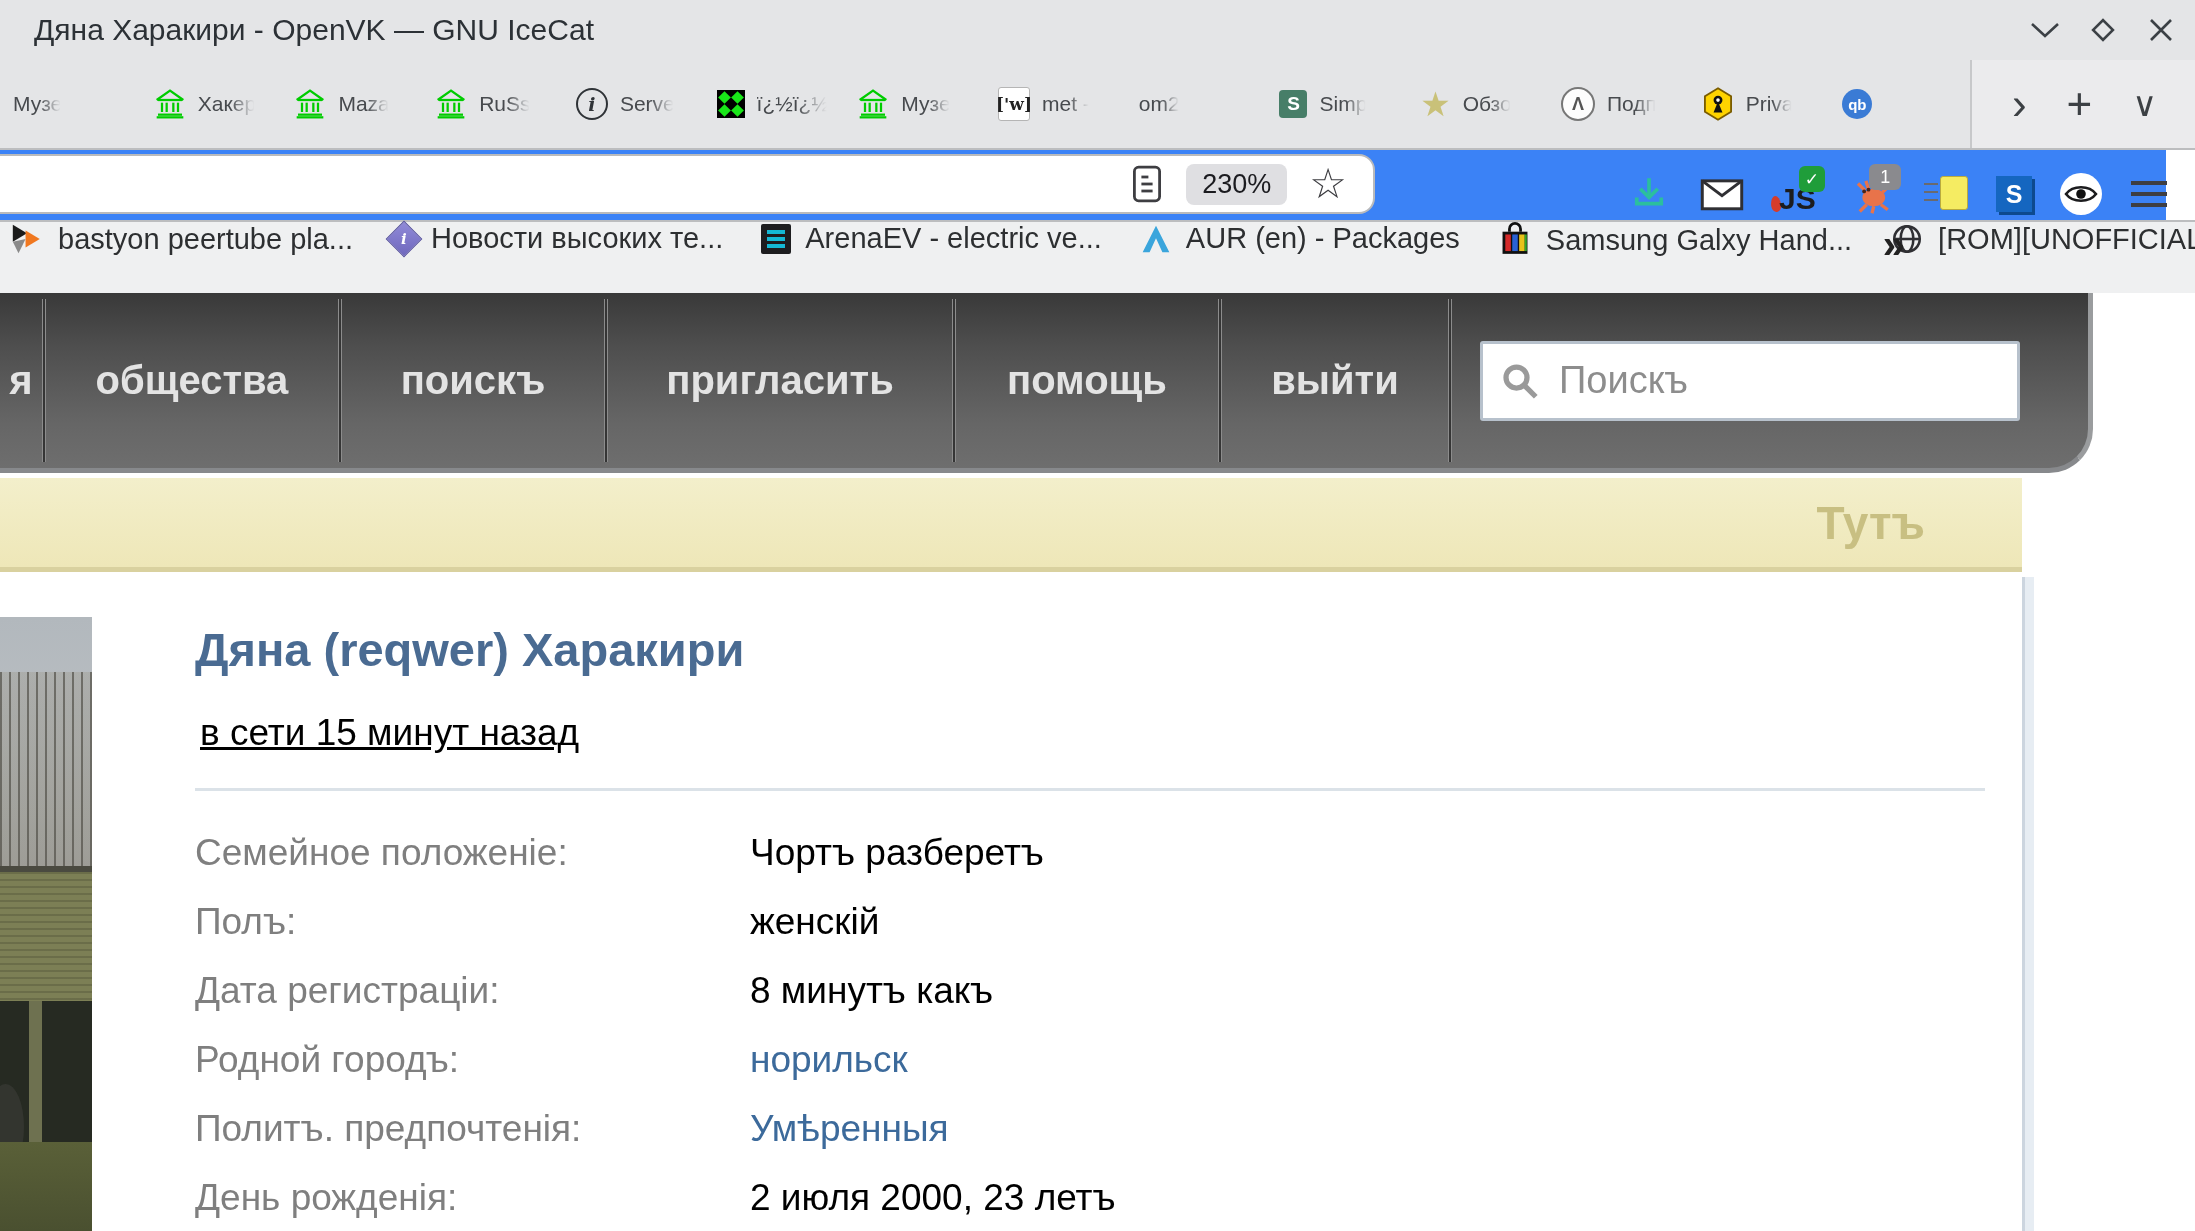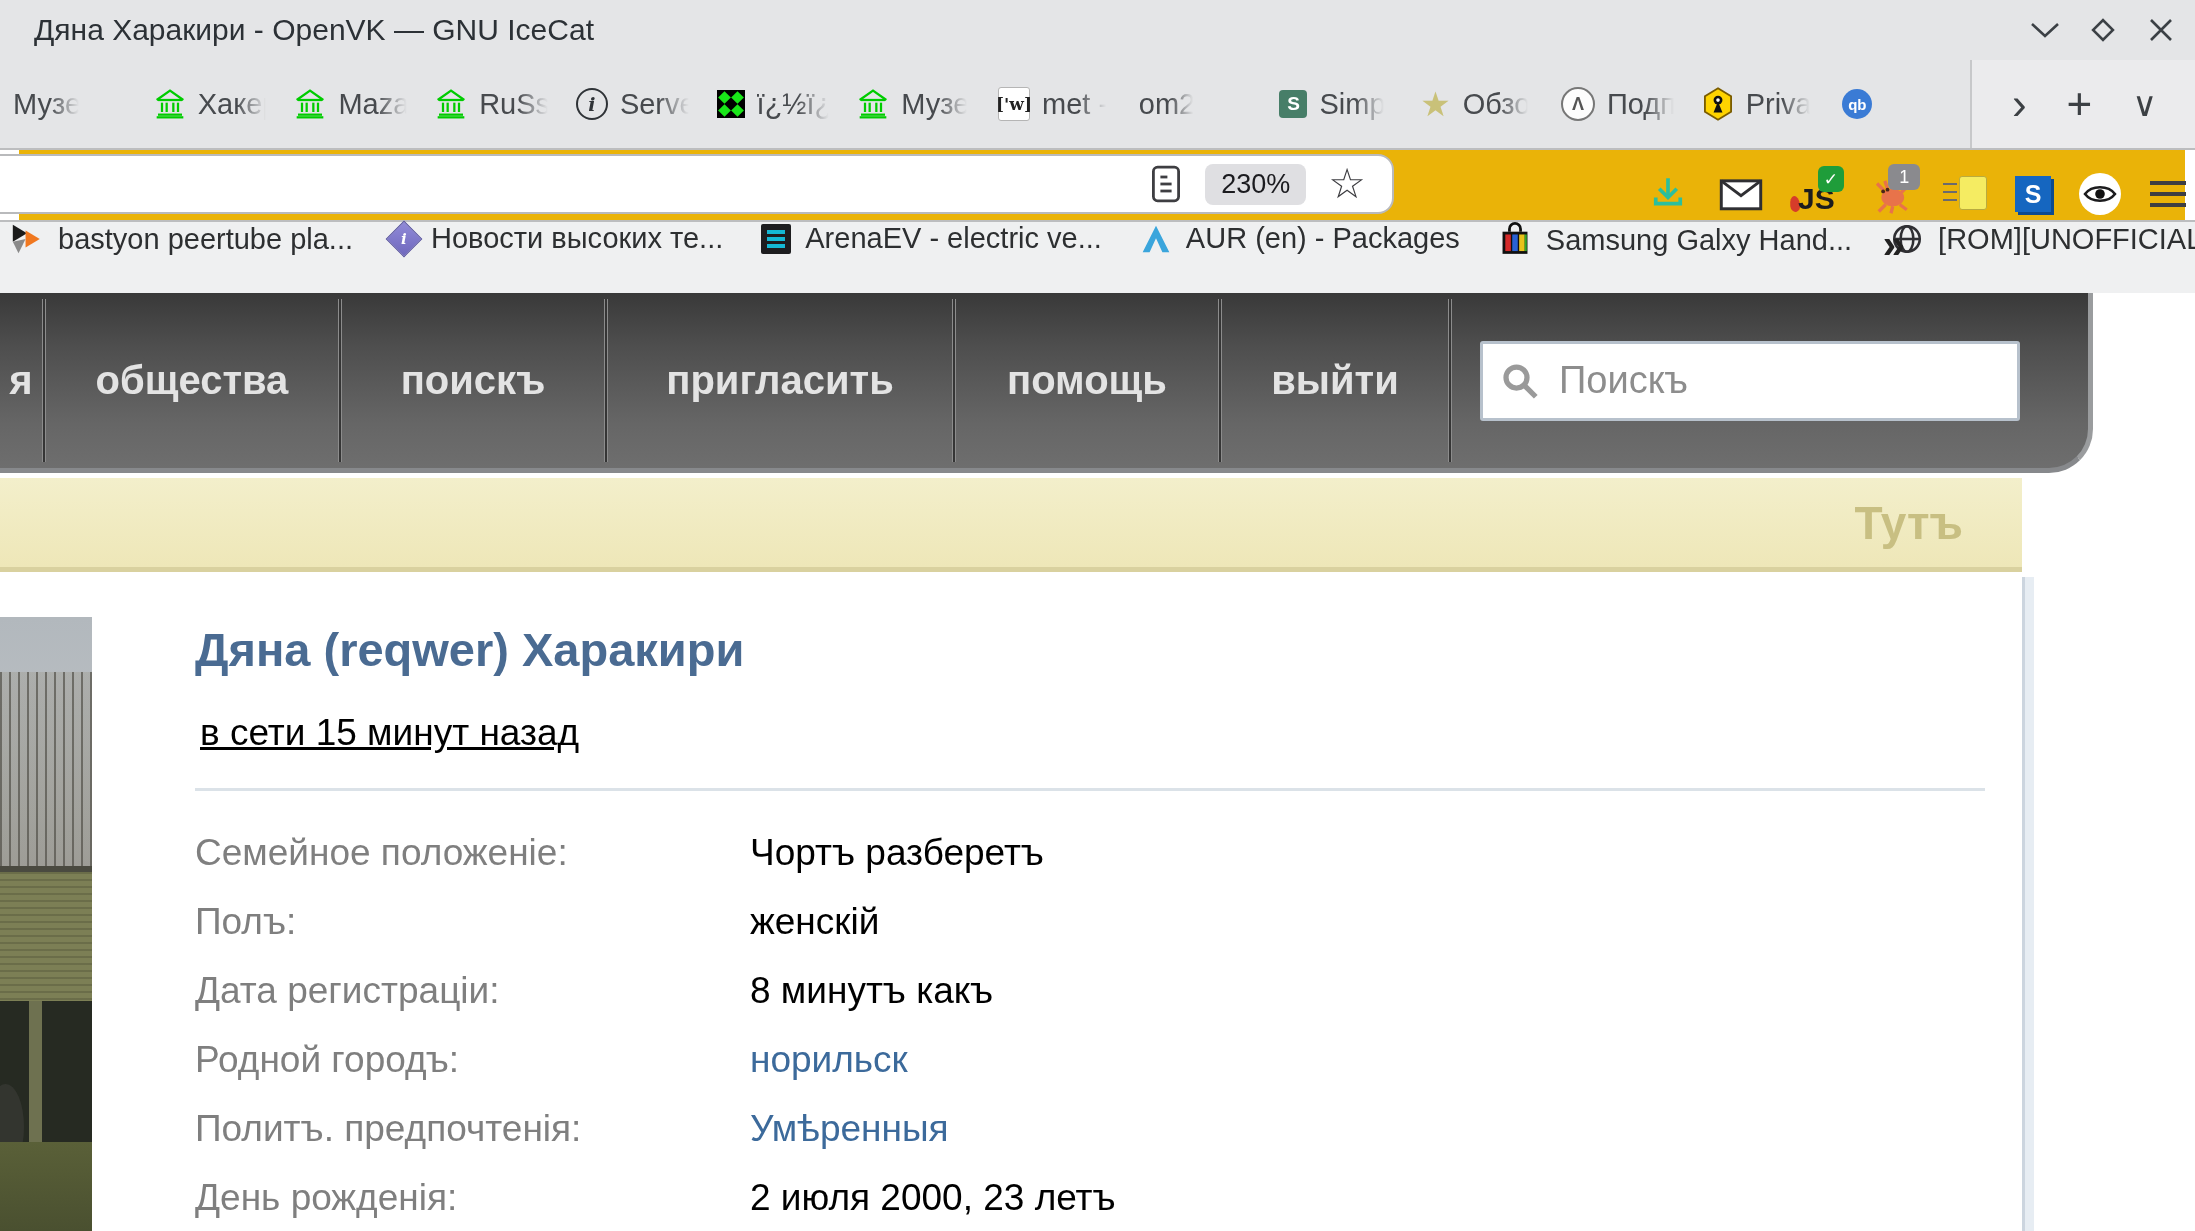--- a/index.html
+++ b/index.html
@@ -8,31 +8,31 @@
 
   
   .titlebar{position:absolute;left:0;top:0;width:2195px;height:60px;background:#e4e5e7;}
   .titlebar .wtitle{position:absolute;left:34px;top:0;line-height:60px;font-size:30px;color:#2c3136;}
   .winctrl{position:absolute;top:0;height:60px;width:60px;display:flex;align-items:center;justify-content:center;}
   .winctrl svg{stroke:#3b4045;stroke-width:2.6;fill:none;}
 
   
   .tabstrip{position:absolute;left:0;top:60px;width:1970px;height:88px;background:#e4e5e7;display:flex;align-items:center;}
   .tab{flex:1 1 0;min-width:0;height:100%;display:flex;align-items:center;gap:12px;padding:0 13px;overflow:hidden;}
-  .tlabel{font-size:29px;color:#474a4e;white-space:nowrap;overflow:hidden;min-width:0;
+  .tlabel{font-size:21px;color:#474a4e;white-space:nowrap;overflow:hidden;min-width:0;
           -webkit-mask-image:linear-gradient(90deg,#000 55%,transparent 97%);
           mask-image:linear-gradient(90deg,#000 55%,transparent 97%);}
   .tabctrl{position:absolute;left:1970px;top:60px;width:225px;height:88px;background:#ebebed;
            border-left:2px solid #c7c8ca;display:flex;align-items:center;justify-content:space-evenly;}
   .tbtn{font-size:44px;color:#3c4044;line-height:1;}
   .tbtn.small{font-size:34px;}
   .strip-border{position:absolute;left:0;top:148px;width:2195px;height:2px;background:#bcbdbf;}
 
   
-  .urlrow{position:absolute;left:0;top:150px;width:2166px;height:72px;background:#eab308;margin-left:19px;}
+  .urlrow{position:absolute;left:0;top:150px;width:2166px;height:72px;background:#3b82f6;}
   .urlfield{position:absolute;left:-30px;top:4px;width:1405px;height:60px;background:#fff;
             border:2px solid #b9babc;border-radius:0 16px 16px 0;display:flex;align-items:center;justify-content:flex-end;gap:22px;padding-right:26px;box-sizing:border-box;}
   .zoompill{background:#dfdfe2;border-radius:8px;padding:5px 16px;font-size:27px;color:#1b1b1f;}
   .star-outline{font-size:42px;color:#3c3c40;line-height:1;}
   .navicons{position:absolute;left:1600px;top:8px;width:595px;height:72px;display:flex;align-items:center;justify-content:space-evenly;}
   .urlrow-border{position:absolute;left:0;top:220px;width:2195px;height:2px;background:#bcbdbf;}
 
   
   .bmbar{position:absolute;left:0;top:222px;width:2195px;height:71px;background:#eff0f1;display:flex;align-items:flex-start;gap:38px;padding-left:10px;box-sizing:border-box;}
   .bm{display:flex;align-items:center;gap:14px;}
@@ -81,21 +81,21 @@
   .ovk-item{display:flex;align-items:center;justify-content:center;font-size:40px;font-weight:bold;color:#e3e3e3;}
   .ovk-search-zone{flex:1 1 0;display:flex;align-items:center;padding-left:28px;}
   .ovk-search{width:540px;height:80px;background:#fff;border:3px solid #b7c1cc;border-radius:3px;
               display:flex;align-items:center;gap:16px;padding-left:16px;box-sizing:border-box;}
   .ovk-search input{border:none;outline:none;font-size:38px;color:#444;width:400px;font-family:inherit;background:transparent;}
   .ovk-search input::placeholder{color:#8d8d8d;opacity:1;}
 
   
   .banner{position:absolute;left:0;top:478px;width:2022px;height:94px;
           background:linear-gradient(#f3efcb,#eee7b8);border-bottom:5px solid #d9d19f;
-          display:flex;align-items:center;justify-content:flex-end;padding-right:59px;box-sizing:border-box;}
+          display:flex;align-items:center;justify-content:flex-end;padding-right:97px;box-sizing:border-box;}
   .banner .btxt{font-size:46px;font-weight:bold;color:#c8bf82;}
 
   
   .edge-stripe{position:absolute;left:2022px;top:577px;width:12px;height:654px;
                background:linear-gradient(90deg,#ccd5df 0 3px,#e7edf3 3px 12px);}
   .avatar{position:absolute;left:0;top:617px;width:92px;height:614px;overflow:hidden;background:#b5bbbf;}
   .av-sky{position:absolute;left:0;top:0;width:100%;height:42%;background:linear-gradient(#b2b8bd,#c3c6c8);}
   .av-trees{position:absolute;left:0;top:9%;width:100%;height:32%;
       background:repeating-linear-gradient(90deg,rgba(88,86,78,.75) 0 2px,rgba(167,164,152,.25) 2px 9px),
                  linear-gradient(rgba(150,148,140,.25),rgba(120,118,108,.55));}

